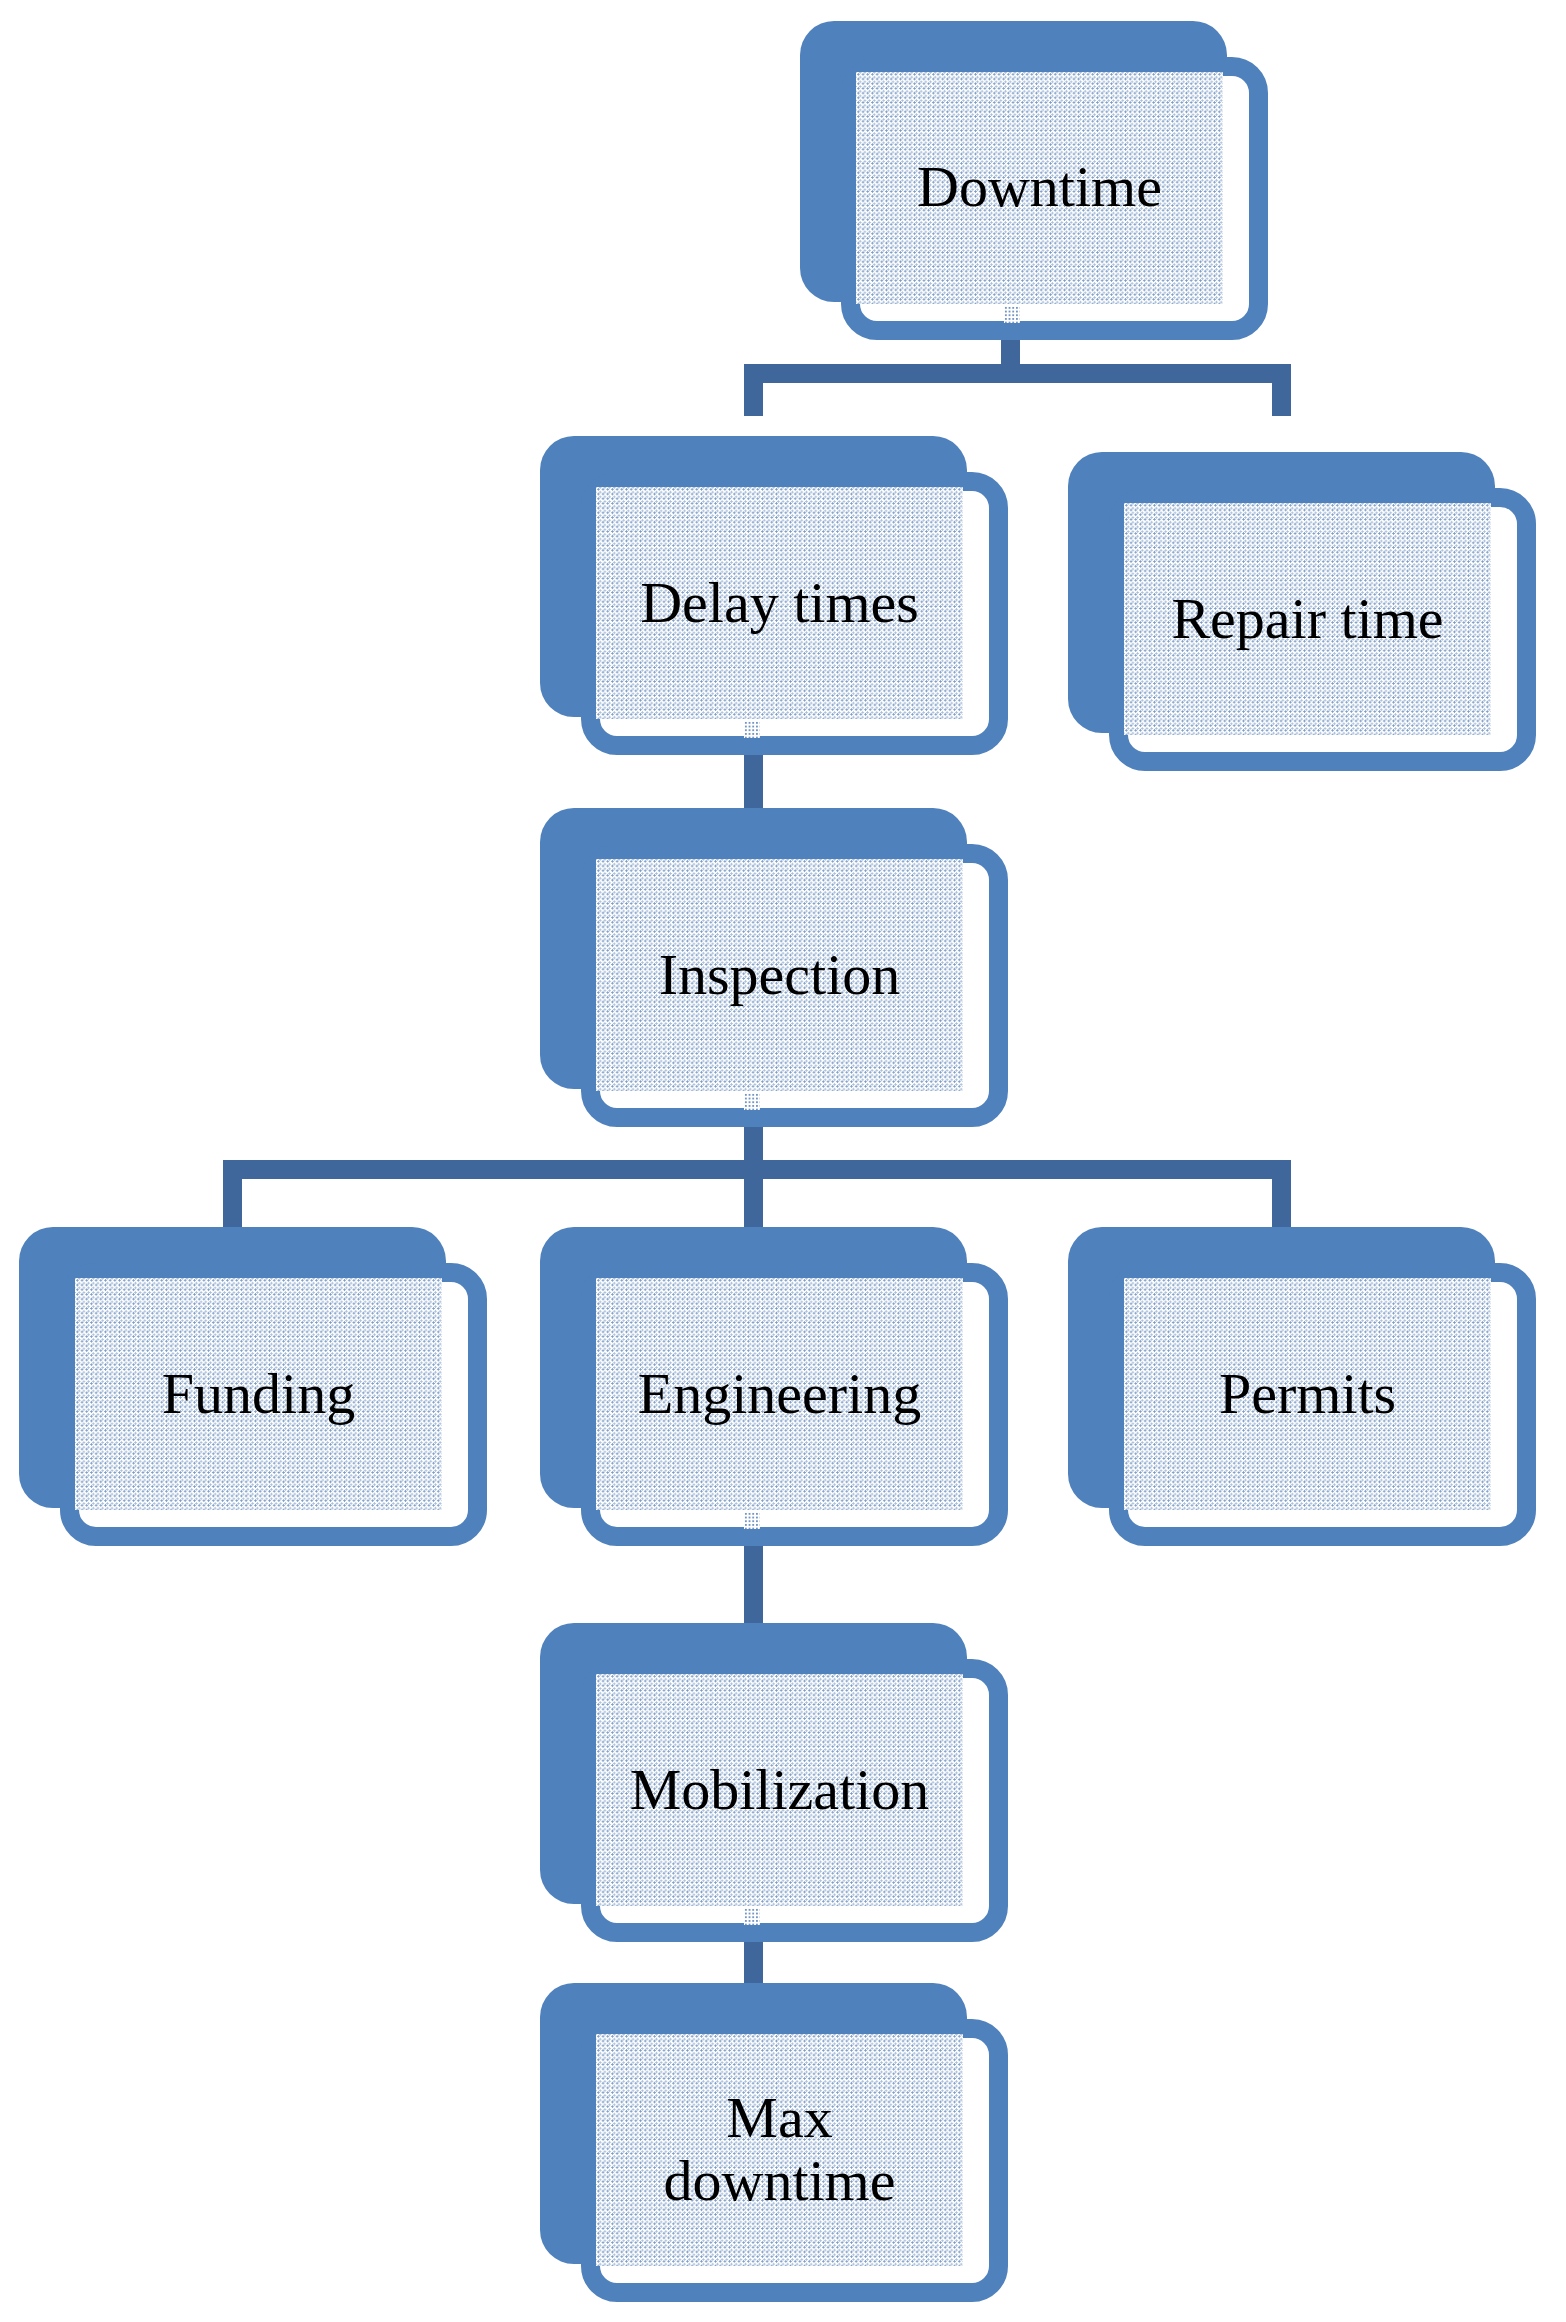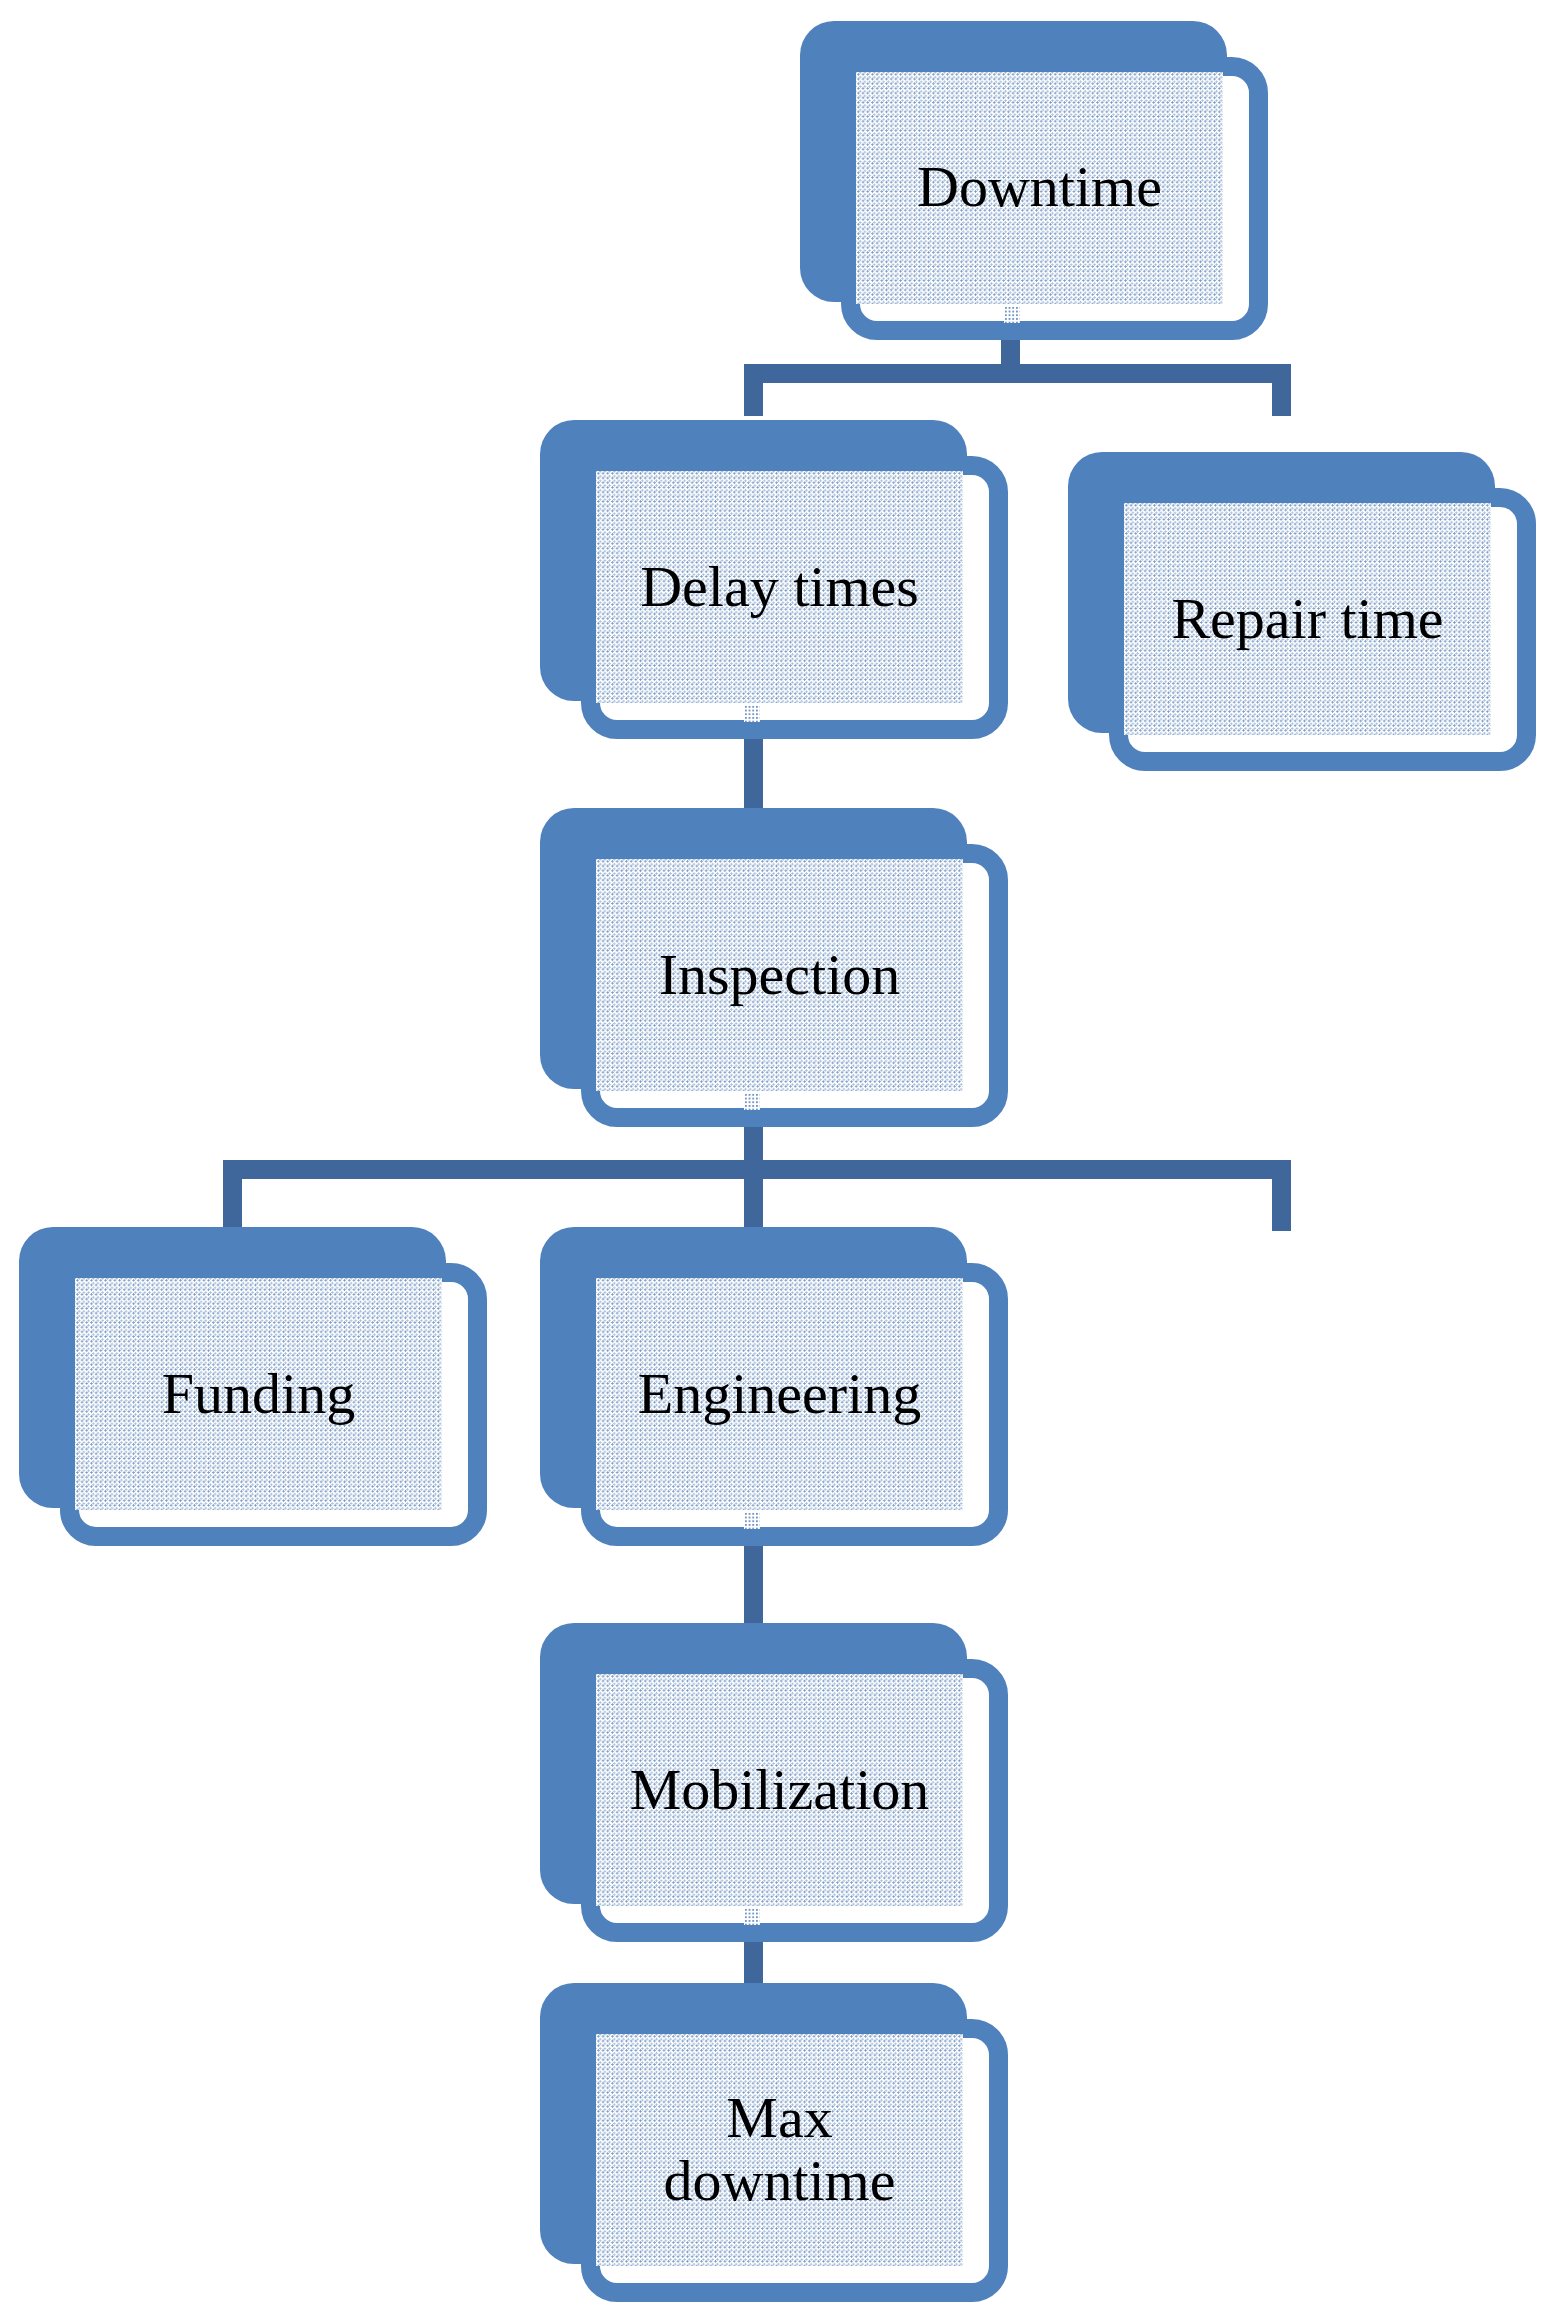--- a/index.html
+++ b/index.html
@@ -91,21 +91,21 @@
   #c3-bar   { left: 223px;  top: 1160px; width: 1068px; height: 19px; }
   #c3-left  { left: 223px;  top: 1160px; width: 19px;   height: 71px; }
   #c3-right { left: 1272px; top: 1160px; width: 19px;   height: 71px; }
   
   #c4       { left: 744px;  top: 1546px; width: 19px;   height: 81px; }
   
   #c5       { left: 744px;  top: 1941px; width: 19px;   height: 46px; }
 
   
   #node-downtime     { left: 800px;  top: 20.6px; }
-  #node-delay-times  { left: 540px;  top: 420px; }
+  #node-delay-times  { left: 540px;  top: 436px; }
   #node-repair-time  { left: 1068px; top: 412px; margin-top: 40px; }
   #node-inspection   { left: 540px;  top: 808px; }
   #node-funding      { left: 19px;   top: 1227px; border-radius: 15px; }
   #node-engineering  { left: 540px;  top: 1227px; }
   #node-permits      { left: 1068px; top: 1227px; }
   #node-mobilization { left: 540px;  top: 1623px; }
   #node-max-downtime { left: 540px;  top: 1983px; }
 </style>
 </head>
 <body style="background: rgb(255, 255, 255);">
@@ -169,20 +169,27 @@
 
   <div class="node" id="node-engineering">
     <div class="back"></div>
     <div class="front"></div>
     <div class="fill">
       <span class="label">Engineering</span>
     </div>
     <div class="stub"></div>
   </div>
 
+  <div class="node" id="node-permits">
+    <div class="back"></div>
+    <div class="front"></div>
+    <div class="fill">
+      <span class="label">Permits</span>
+    </div>
+  </div>
 
   <div class="node" id="node-mobilization">
     <div class="back"></div>
     <div class="front"></div>
     <div class="fill">
       <span class="label">Mobilization</span>
     </div>
     <div class="stub"></div>
   </div>
 

